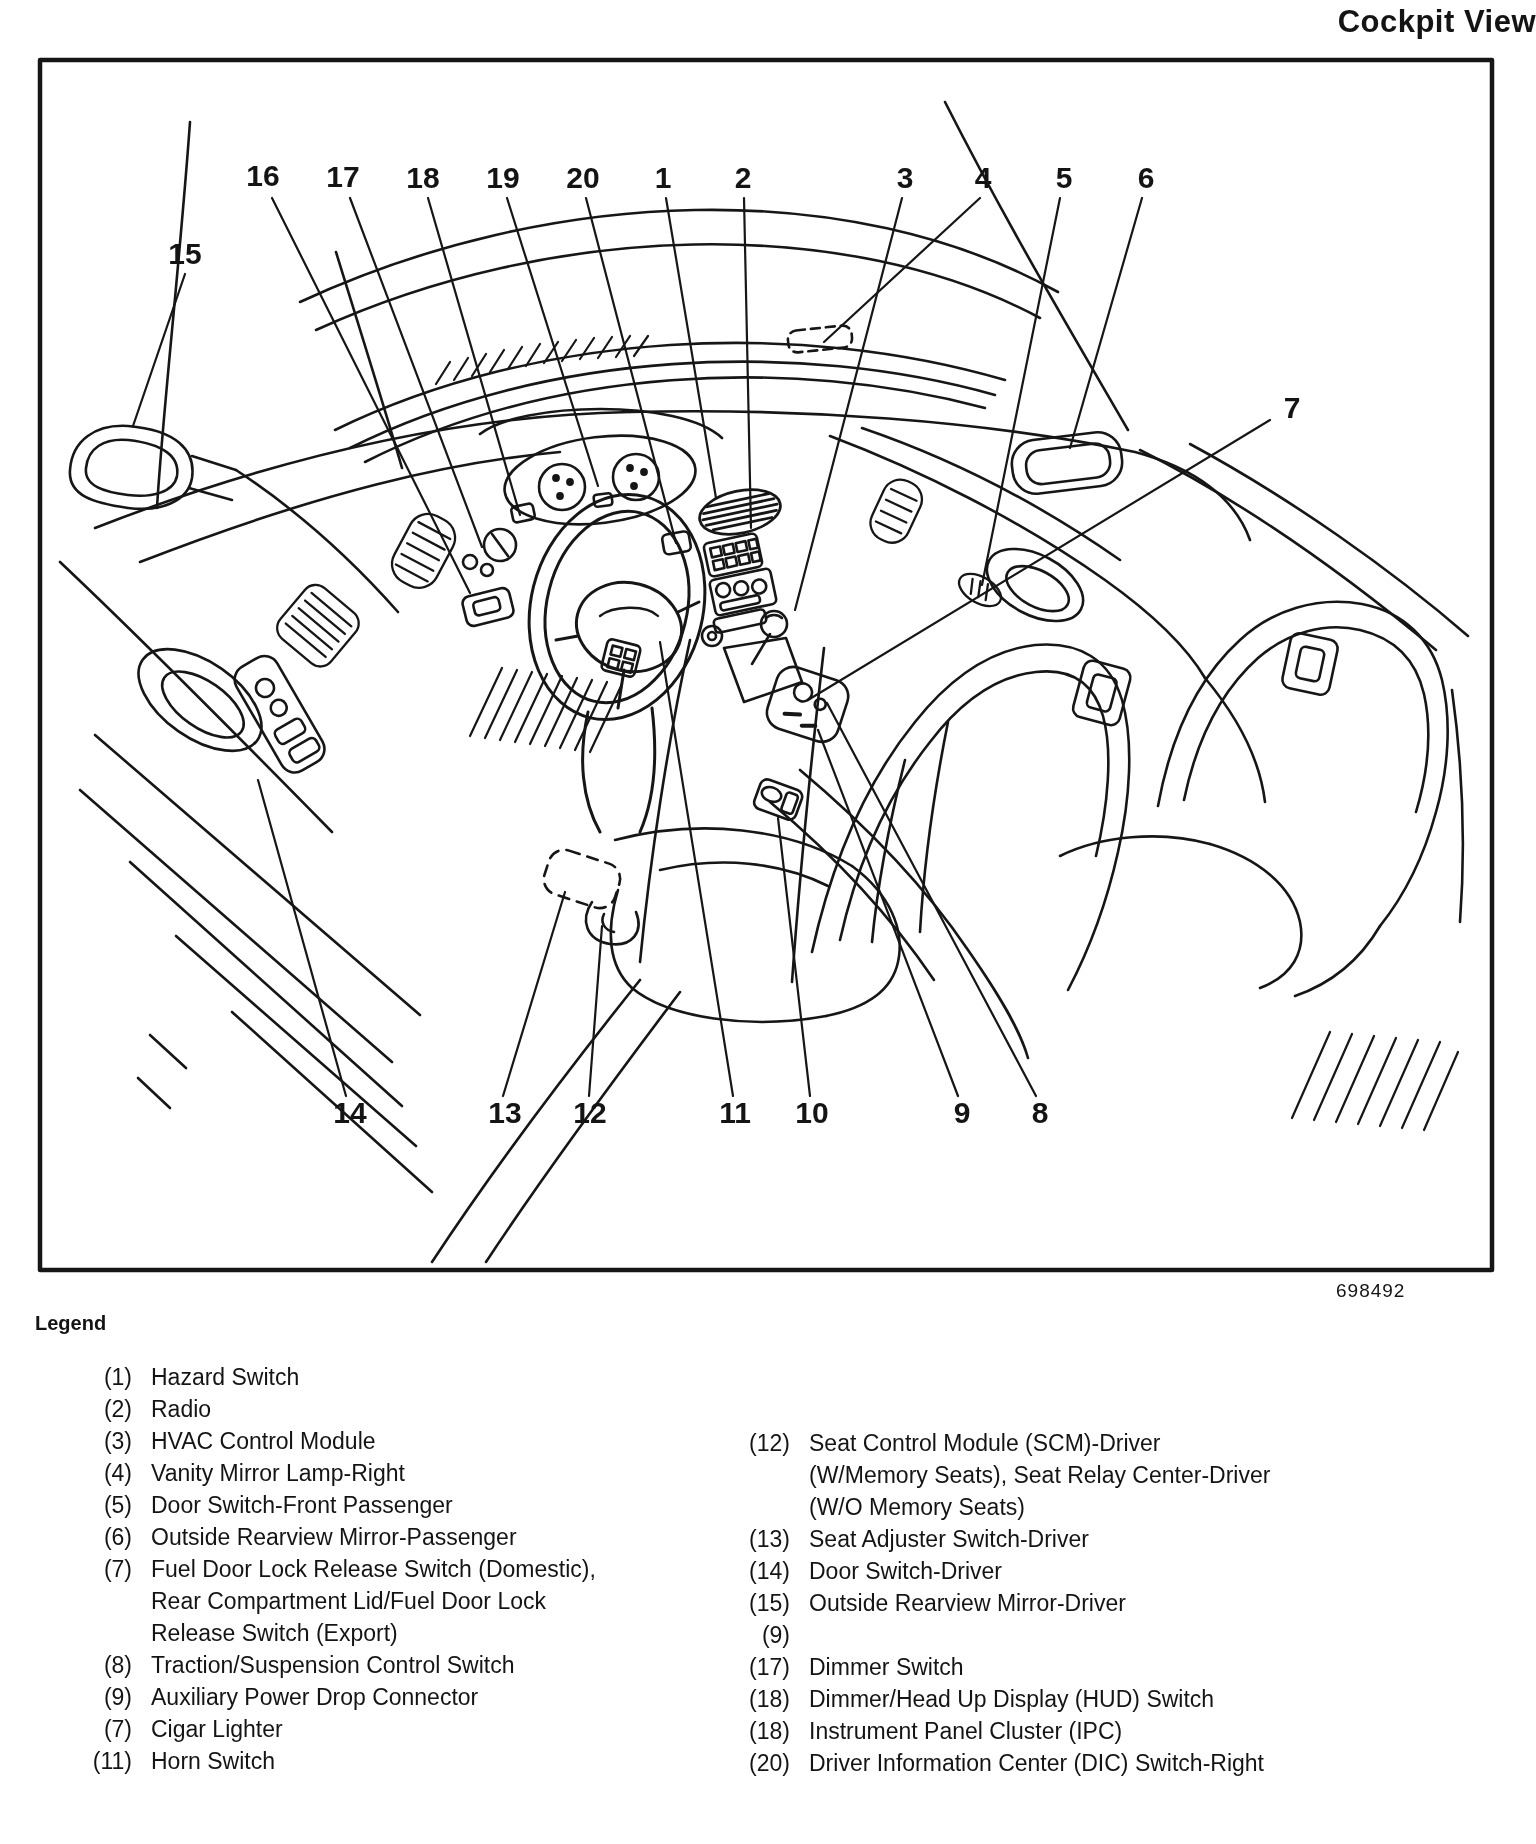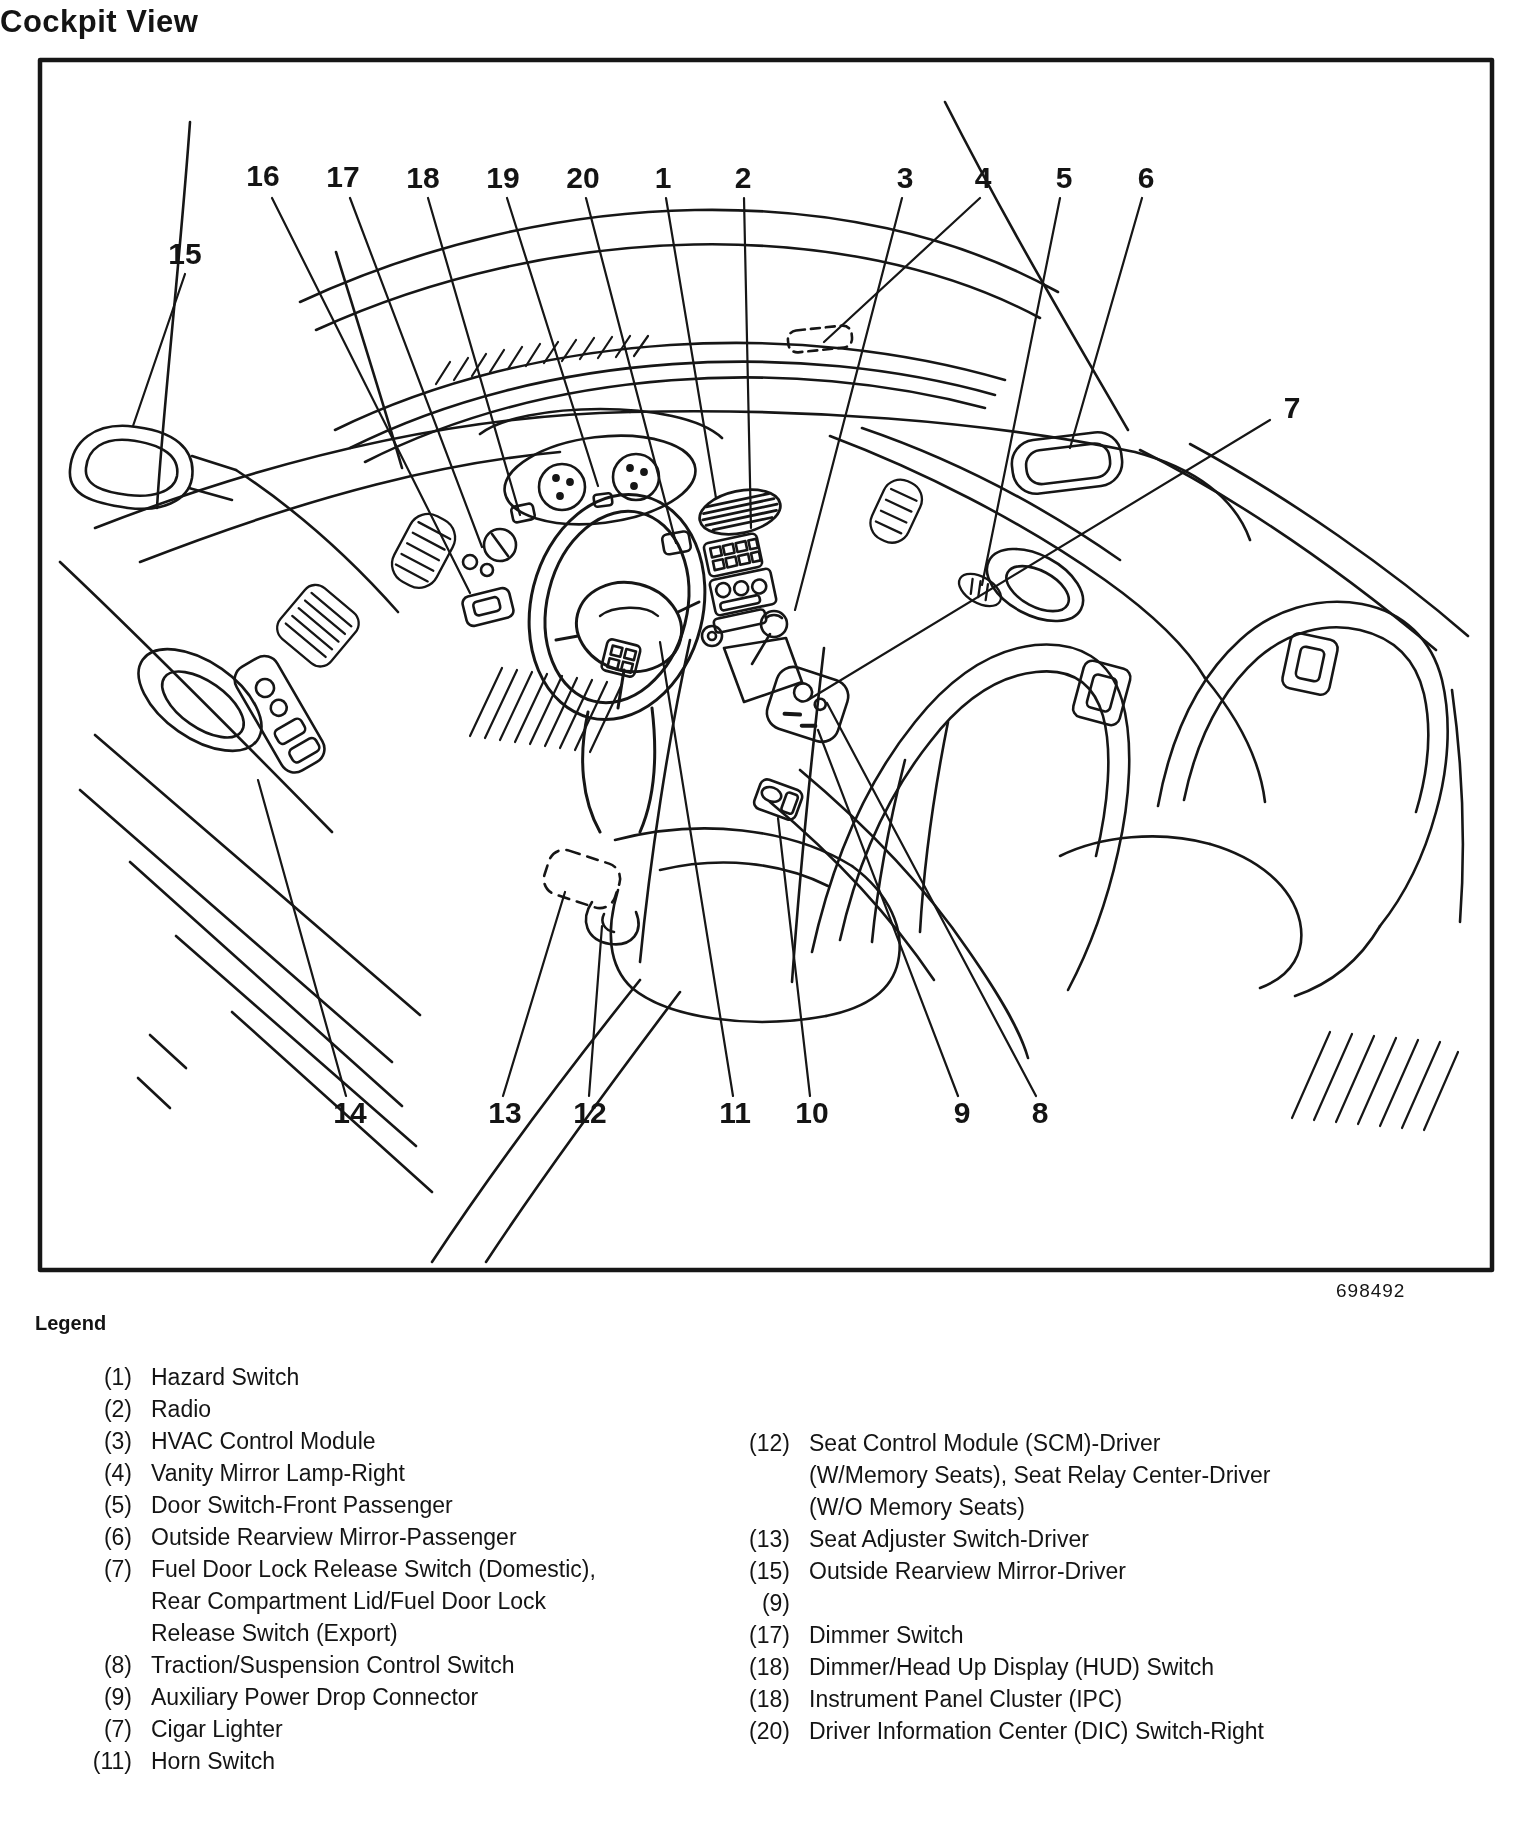--- a/index.html
+++ b/index.html
@@ -2,21 +2,21 @@
 <html><head>
 <meta charset="utf-8">
 <style>
   html,body{margin:0;padding:0;background:#ffffff;}
   body{
     width:1536px;height:1844px;position:relative;overflow:hidden;
     font-family:"Liberation Sans", sans-serif;color:#141414;
     -webkit-font-smoothing:antialiased;
   }
   .page-title{
-    position:absolute;top:4px;left:0;width:1536px;text-align:left;
+    position:absolute;top:4px;left:0;width:1536px;text-align:right;
     font-size:31px;font-weight:bold;letter-spacing:0.5px;
   }
   svg.diagram{position:absolute;top:0;left:0;}
   .figure-number{
     position:absolute;top:1280px;left:1336px;width:140px;text-align:left;
     font-size:19px;letter-spacing:1px;
   }
   .legend{position:absolute;top:1312px;left:35px;width:1470px;}
   .legend-heading{font-size:20px;font-weight:bold;margin:0 0 26px 0;}
   .legend-columns{position:relative;}
@@ -415,20 +415,24 @@
           <span class="num">(12)</span>
           <span class="txt">Seat Control Module (SCM)-Driver
 (W/Memory Seats), Seat Relay Center-Driver
 (W/O Memory Seats)</span>
         </div>
         <div class="legend-item">
           <span class="num">(13)</span>
           <span class="txt">Seat Adjuster Switch-Driver</span>
         </div>
         <div class="legend-item">
+          <span class="num">(14)</span>
+          <span class="txt">Door Switch-Driver</span>
+        </div>
+        <div class="legend-item">
           <span class="num">(15)</span>
           <span class="txt">Outside Rearview Mirror-Driver</span>
         </div>
         <div class="legend-item">
           <span class="num">(9)</span>
         </div>
         <div class="legend-item">
           <span class="num">(17)</span>
           <span class="txt">Dimmer Switch</span>
         </div>

